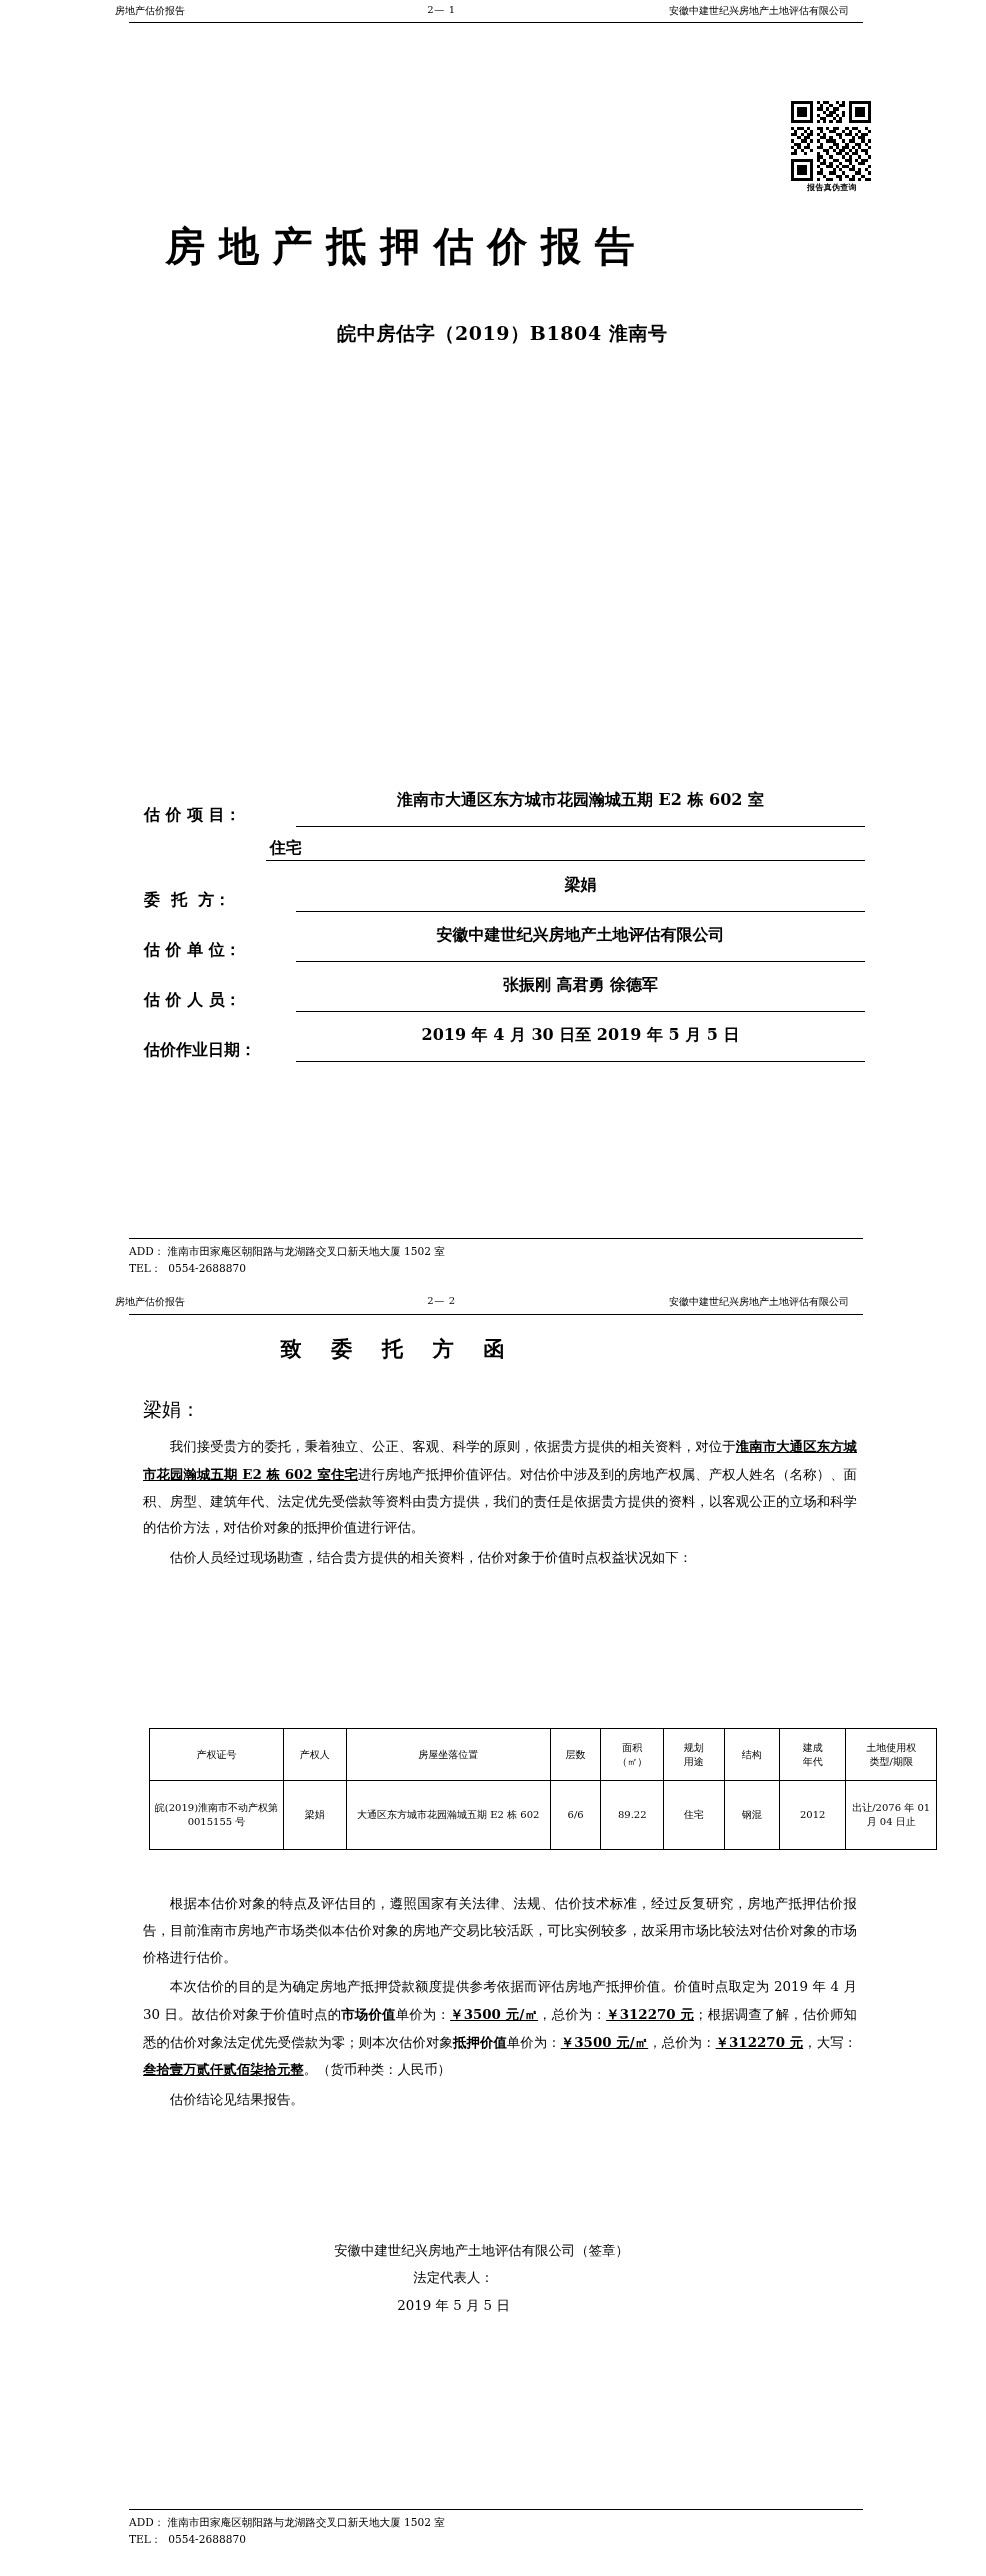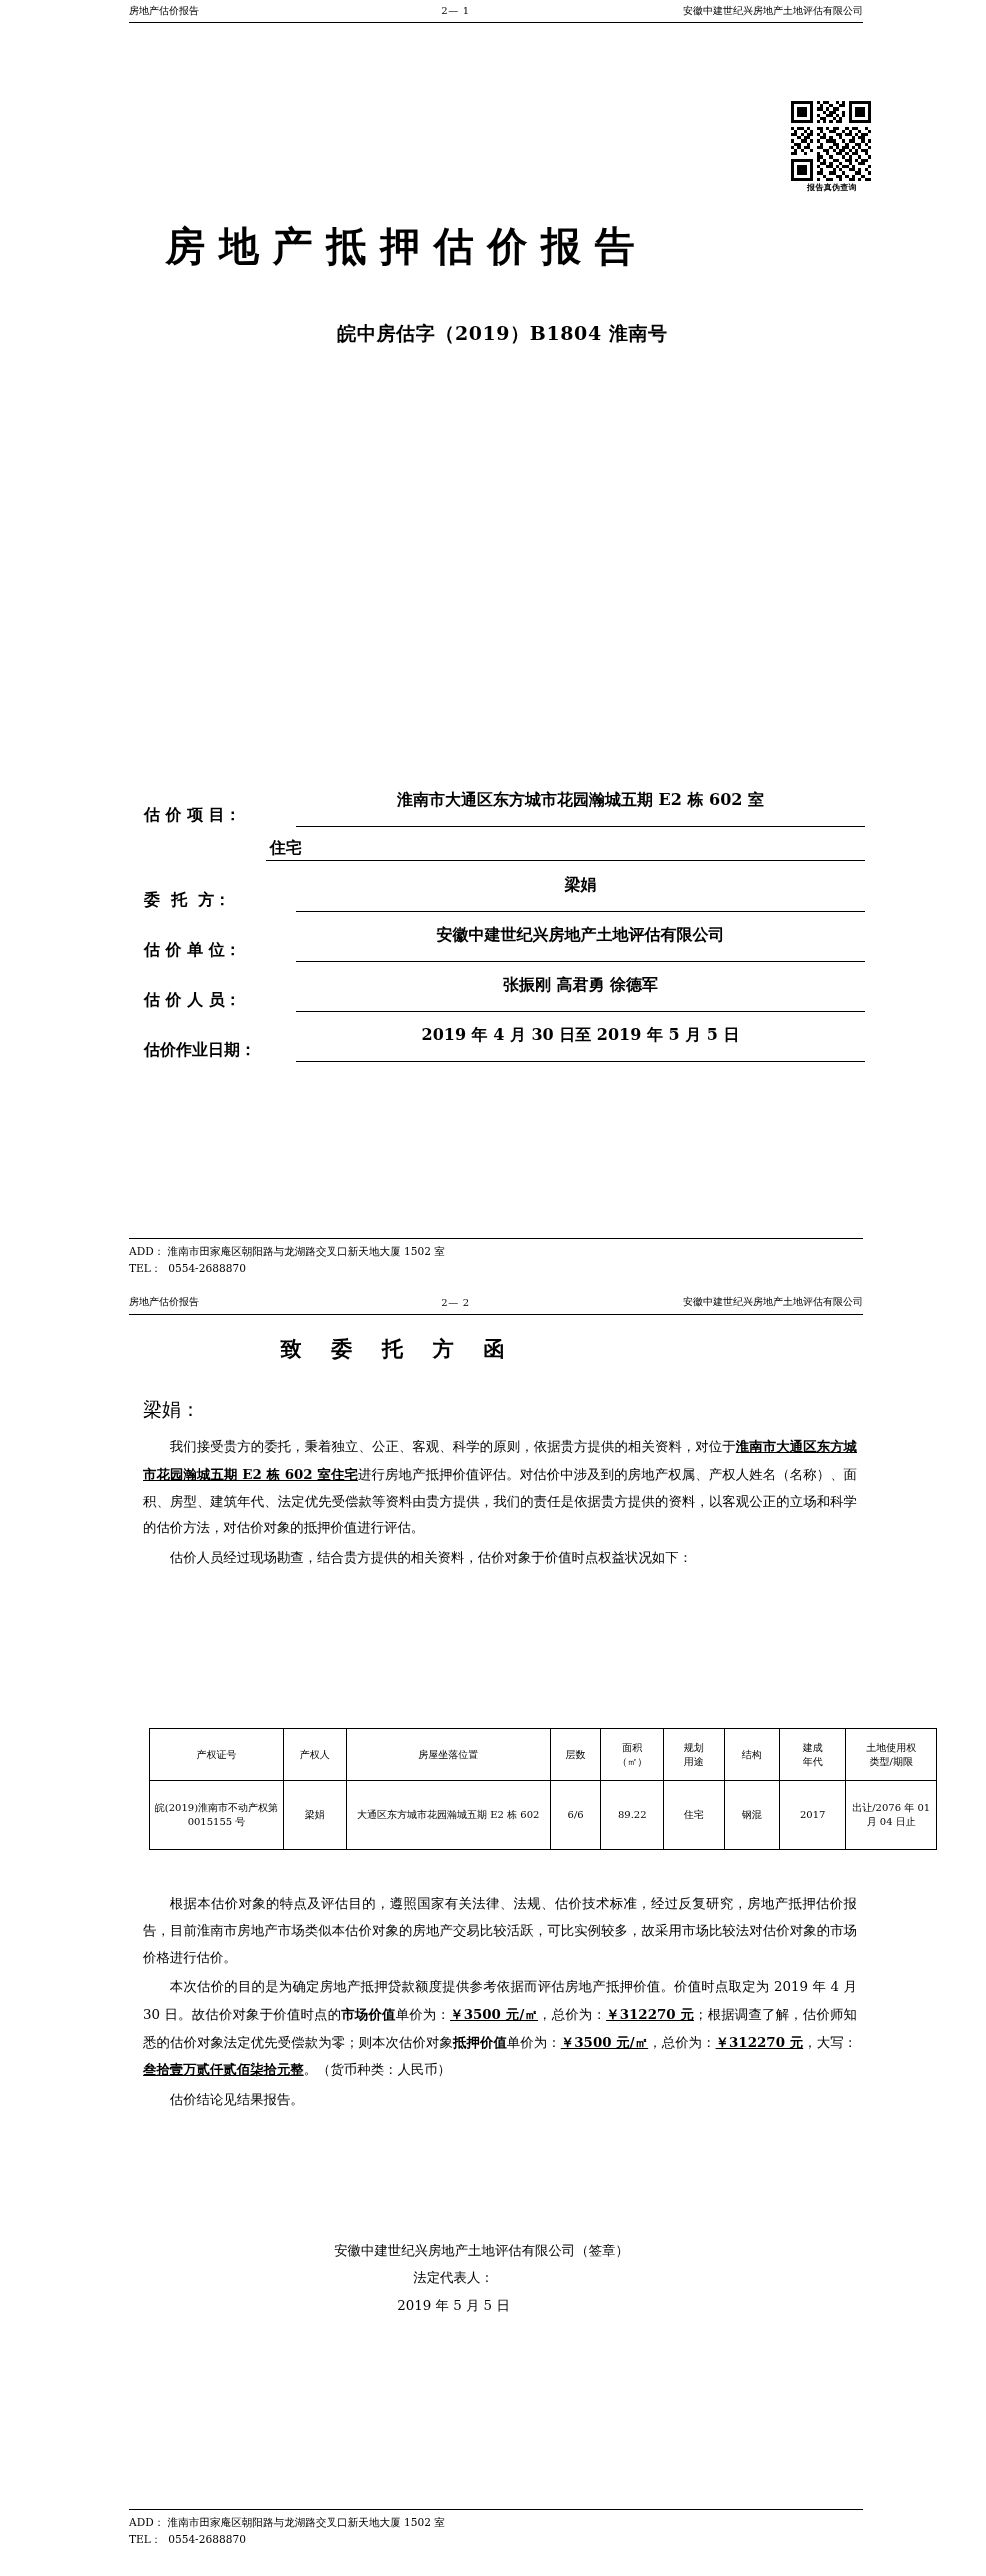--- a/index.html
+++ b/index.html
@@ -16,24 +16,24 @@
     height: 2576px;
     position: relative;
     margin: 0 auto;
     background: #ffffff;
     overflow: hidden;
   }
 
   
   .run-head {
     position: absolute;
-    left: 129px;
+    left: 115px;
     width: 734px;
     display: flex;
-    align-items: center;
+    align-items: flex-start;
     font-size: 10px;
     font-family: "DejaVu Serif", "Liberation Serif", serif;
     gap: 32px;
   }
   .run-head .rh-left { width: 186px; }
   .run-head .rh-mid {
     flex: 1;
     text-align: center;
     font-family: "DejaVu Serif", "Liberation Serif", serif;
     letter-spacing: 0.6px;
@@ -480,21 +480,21 @@
     </thead>
     <tbody>
       <tr>
         <td>皖(2019)淮南市不动产权第 0015155 号</td>
         <td>梁娟</td>
         <td>大通区东方城市花园瀚城五期 E2 栋 602</td>
         <td>6/6</td>
         <td>89.22</td>
         <td>住宅</td>
         <td>钢混</td>
-        <td>2017</td>
+        <td>2012</td>
         <td>出让/2076 年 01 月 04 日止</td>
       </tr>
     </tbody>
   </table>
 
   <div class="body-block" style="top:1891px;">
     <p>根据本估价对象的特点及评估目的，遵照国家有关法律、法规、估价技术标准，经过反复研究，房地产抵押估价报告，目前淮南市房地产市场类似本估价对象的房地产交易比较活跃，可比实例较多，故采用市场比较法对估价对象的市场价格进行估价。</p>
     <p><span>本次估价的目的是为确定房地产抵押贷款额度提供参考依据而评估房地产抵押价值。价值时点取定为 2019 年 4 月 30 日。故估价对象于价值时点的</span><span class="b">市场价值</span><span>单价为：</span><span class="bu">￥3500 元/㎡</span><span>，总价为：</span><span class="bu">￥312270 元</span><span>；根据调查了解，估价师知悉的估价对象法定优先受偿款为零；则本次估价对象</span><span class="b">抵押价值</span><span>单价为：</span><span class="bu">￥3500 元/㎡</span><span>，总价为：</span><span class="bu">￥312270 元</span><span>，大写：</span><span class="bu">叁拾壹万贰仟贰佰柒拾元整</span><span>。（货币种类：人民币）</span></p>
     <p>估价结论见结果报告。</p>
   </div>

